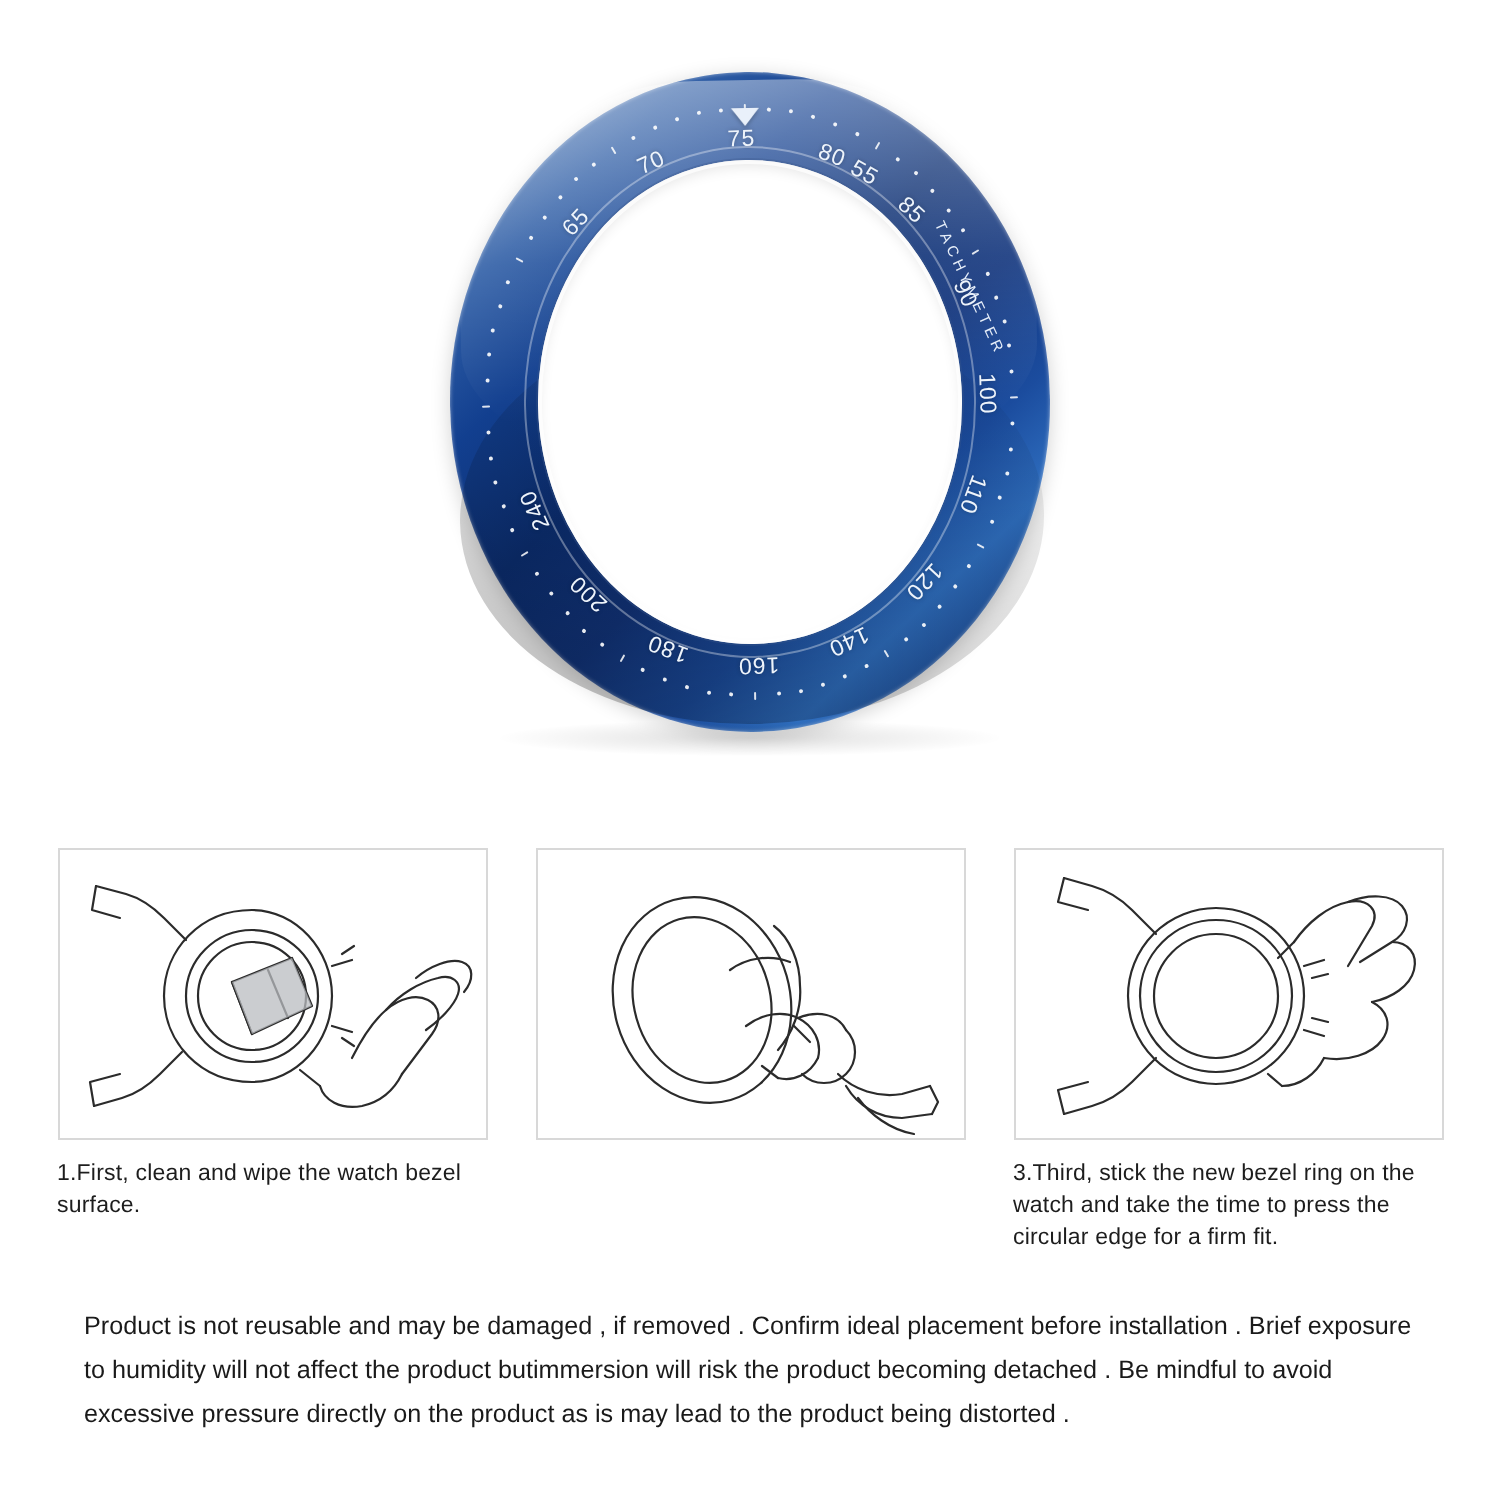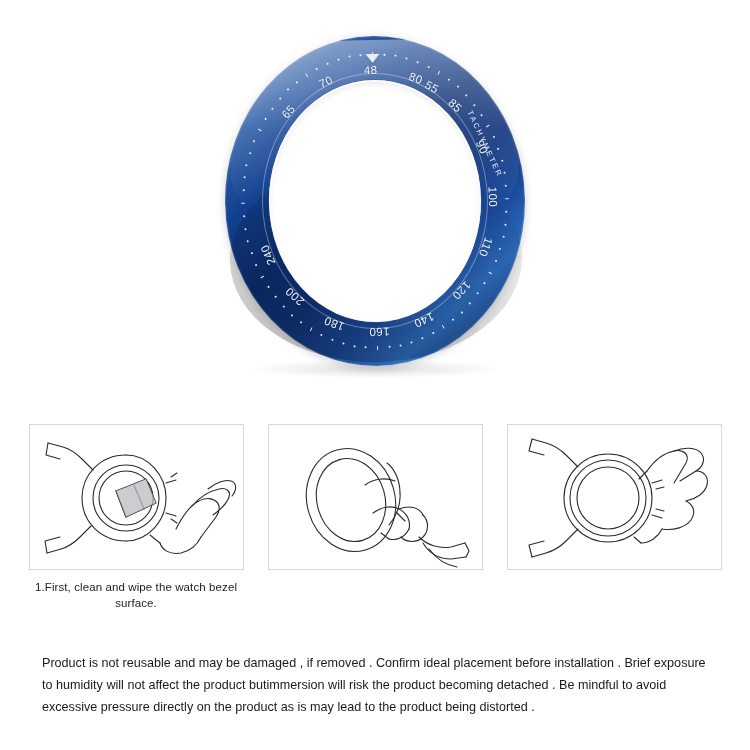--- a/index.html
+++ b/index.html
@@ -142,21 +142,20 @@
   }
 
   
   .steps {
     position: absolute;
     left: 0; top: 424px;
     width: 750px;
     display: flex;
     justify-content: center;
     gap: 24px;
-    text-align: center;
   }
   .step { width: 215px; }
   .step-box {
     width: 215px; height: 146px;
     border: 1px solid #d8d8d8;
     background: #fff;
     position: relative;
     overflow: hidden;
   }
   .step-caption {
@@ -257,21 +256,21 @@
           <div class="tick" style="left: 84px; top: 37.6943px; transform: translate(-50%, -50%) rotate(330deg);"></div>
           <div class="tick dot" style="left: 94.2144px; top: 31.7728px; transform: translate(-50%, -50%) rotate(335deg);"></div>
           <div class="tick dot" style="left: 104.853px; top: 26.8652px; transform: translate(-50%, -50%) rotate(340deg);"></div>
           <div class="tick dot" style="left: 115.836px; top: 23.0089px; transform: translate(-50%, -50%) rotate(345deg);"></div>
           <div class="tick dot" style="left: 127.078px; top: 20.2333px; transform: translate(-50%, -50%) rotate(350deg);"></div>
           <div class="tick dot" style="left: 138.495px; top: 18.5594px; transform: translate(-50%, -50%) rotate(355deg);"></div>
         </div>
       <div class="label-layer" id="labelLayer">
           <div class="num" style="left: 65.1179px; top: 73.9998px; transform: translate(-50%, -50%) rotate(-46deg);">65</div>
           <div class="num" style="left: 102.948px; top: 44.8651px; transform: translate(-50%, -50%) rotate(-23.5deg);">70</div>
-          <div class="num" style="left: 147.941px; top: 34.02px; transform: translate(-50%, -50%) rotate(-1deg);">48</div>
+          <div class="num" style="left: 147.941px; top: 34.02px; transform: translate(-50%, -50%) rotate(-1deg);">75</div>
           <div class="num" style="left: 193.247px; top: 43.1153px; transform: translate(-50%, -50%) rotate(21.5deg);">80</div>
           <div class="num" style="left: 231.97px; top: 70.7665px; transform: translate(-50%, -50%) rotate(44deg);">85</div>
           <div class="num" style="left: 258.213px; top: 112.764px; transform: translate(-50%, -50%) rotate(66.5deg);">90</div>
           <div class="num" style="left: 267.982px; top: 162.714px; transform: translate(-50%, -50%) rotate(89deg);">100</div>
           <div class="num" style="left: 259.789px; top: 213.012px; transform: translate(-50%, -50%) rotate(111.5deg);">110</div>
           <div class="num" style="left: 234.882px; top: 256px; transform: translate(-50%, -50%) rotate(134deg);">120</div>
           <div class="num" style="left: 197.052px; top: 285.135px; transform: translate(-50%, -50%) rotate(156.5deg);">140</div>
           <div class="num" style="left: 152.059px; top: 295.98px; transform: translate(-50%, -50%) rotate(179deg);">160</div>
           <div class="num" style="left: 106.753px; top: 286.885px; transform: translate(-50%, -50%) rotate(201.5deg);">180</div>
           <div class="num" style="left: 68.0303px; top: 259.234px; transform: translate(-50%, -50%) rotate(224deg);">200</div>
@@ -356,19 +355,20 @@
             <path d="M139 46 C146 36 156 28 166 26 C176 24 182 30 178 38 L166 58"></path>
             <path d="M166 26 C176 22 188 22 193 28 C198 34 195 42 188 46 L172 56"></path>
             <path d="M188 46 C196 46 201 52 199 60 C197 68 188 74 178 76"></path>
             <path d="M178 76 C186 80 188 88 183 95 C178 102 166 106 154 104"></path>
             <path d="M154 104 C150 112 142 118 133 118"></path>
             <path d="M133 118 L126 112"></path>
             <path d="M139 46 L131 54"></path>
           </g>
         </svg>
       </div>
+      <div class="step-caption">3.Third, stick the new bezel ring on the watch and take the time to press the circular edge for a firm fit.</div>
     </div>
 
   </div>
 
   <div class="note">Product is not reusable and may be damaged , if removed . Confirm ideal placement before installation . Brief exposure to humidity will not affect the product butimmersion will risk the product becoming detached . Be mindful to avoid excessive pressure directly on the product as is may lead to the product being distorted .</div>
 
 </div>
 
 </body></html>

